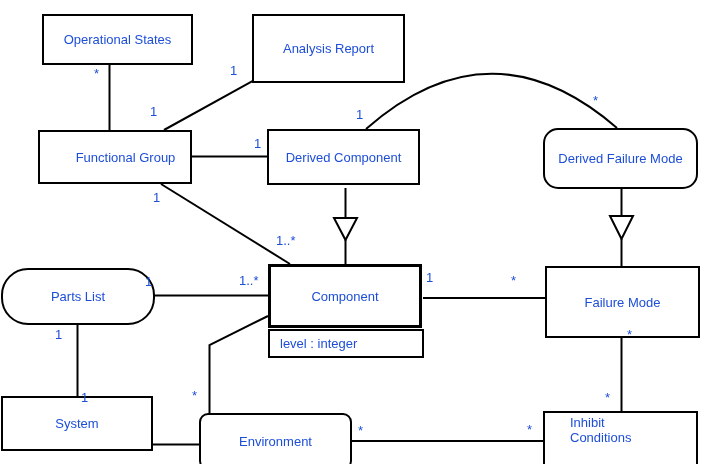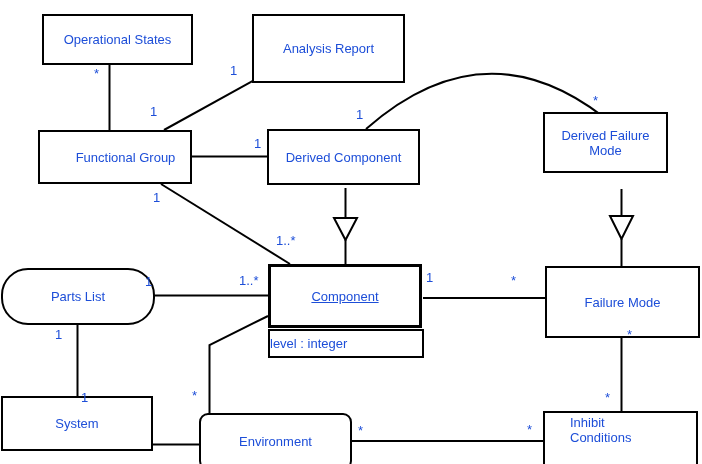--- a/index.html
+++ b/index.html
@@ -27,21 +27,21 @@
     align-items: center;
     justify-content: center;
     font-size: 13px;
     z-index: 2;
     box-sizing: border-box;
     text-align: center;
   }
   .uml-box.thick { border-width: 3px; }
   .uml-box.attr {
     justify-content: flex-start;
-    padding-left: 0;
+    padding-left: 10px;
     text-align: center;
   }
   .uml-box.topleft {
     align-items: flex-start;
     justify-content: flex-start;
     padding: 2px 0 0 25px;
     text-align: left;
     line-height: 15px;
   }
   .uml-box.topleft .wrap { width: 72px; }
@@ -102,29 +102,29 @@
   </div>
 
   <div class="uml-box" style="left:38px; top:118px; width:154px; height:54px;padding-left:21px;">
     <span>Functional Group</span>
   </div>
 
   <div class="uml-box" style="left:267px; top:117px; width:153px; height:56px;">
     <span>Derived Component</span>
   </div>
 
-  <div class="uml-box" style="left:543px; top:100px; width:125px; height:61px;">
+  <div class="uml-box" style="left:543px; top:116px; width:155px; height:61px;border-radius:15px;">
     <span>Derived Failure Mode</span>
   </div>
 
   <div class="uml-box" style="left:1px; top:256px; width:154px; height:57px;border-radius:27px;">
     <span>Parts List</span>
   </div>
 
-  <div class="uml-box thick" style="left:268px; top:252px; width:154px; height:64px;text-decoration:underline;">
+  <div class="uml-box thick" style="left:268px; top:252px; width:154px; height:64px;">
     <span>Component</span>
   </div>
   <div class="uml-box attr" style="left:268px; top:317px; width:156px; height:29px;">
     <span>level : integer</span>
   </div>
 
   <div class="uml-box" style="left:545px; top:254px; width:155px; height:72px;">
     <span>Failure Mode</span>
   </div>
 

